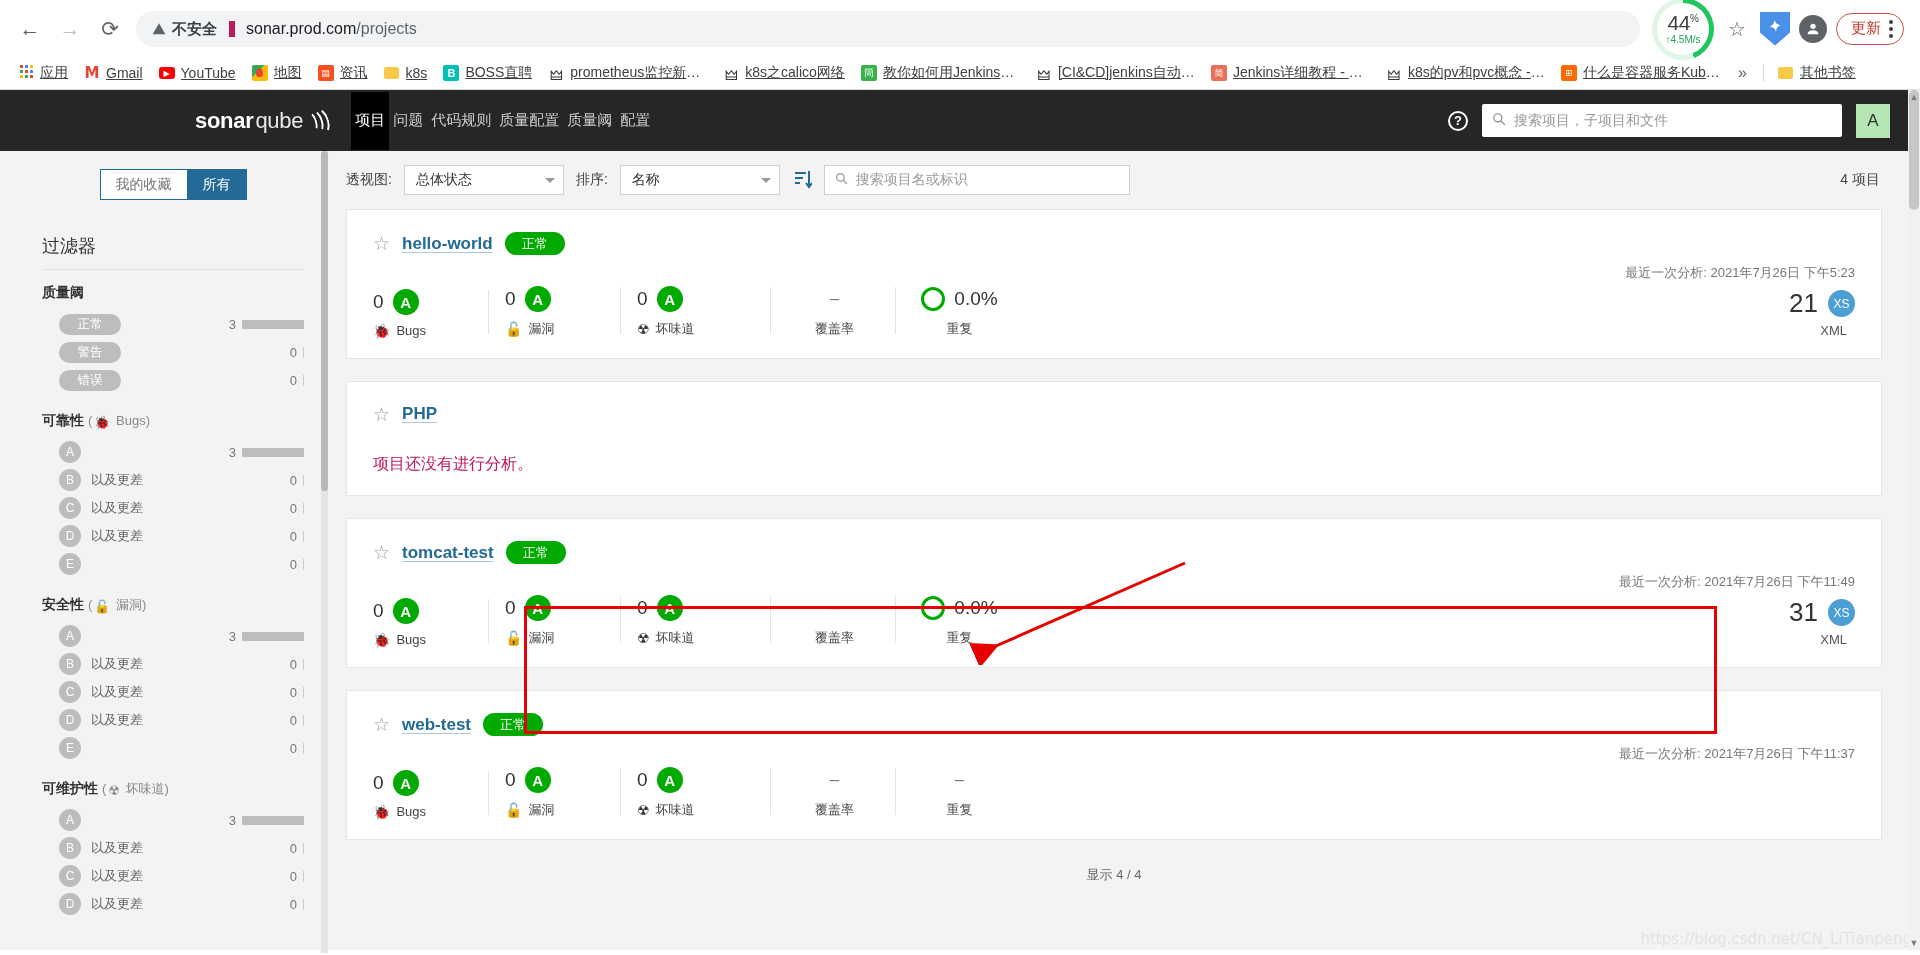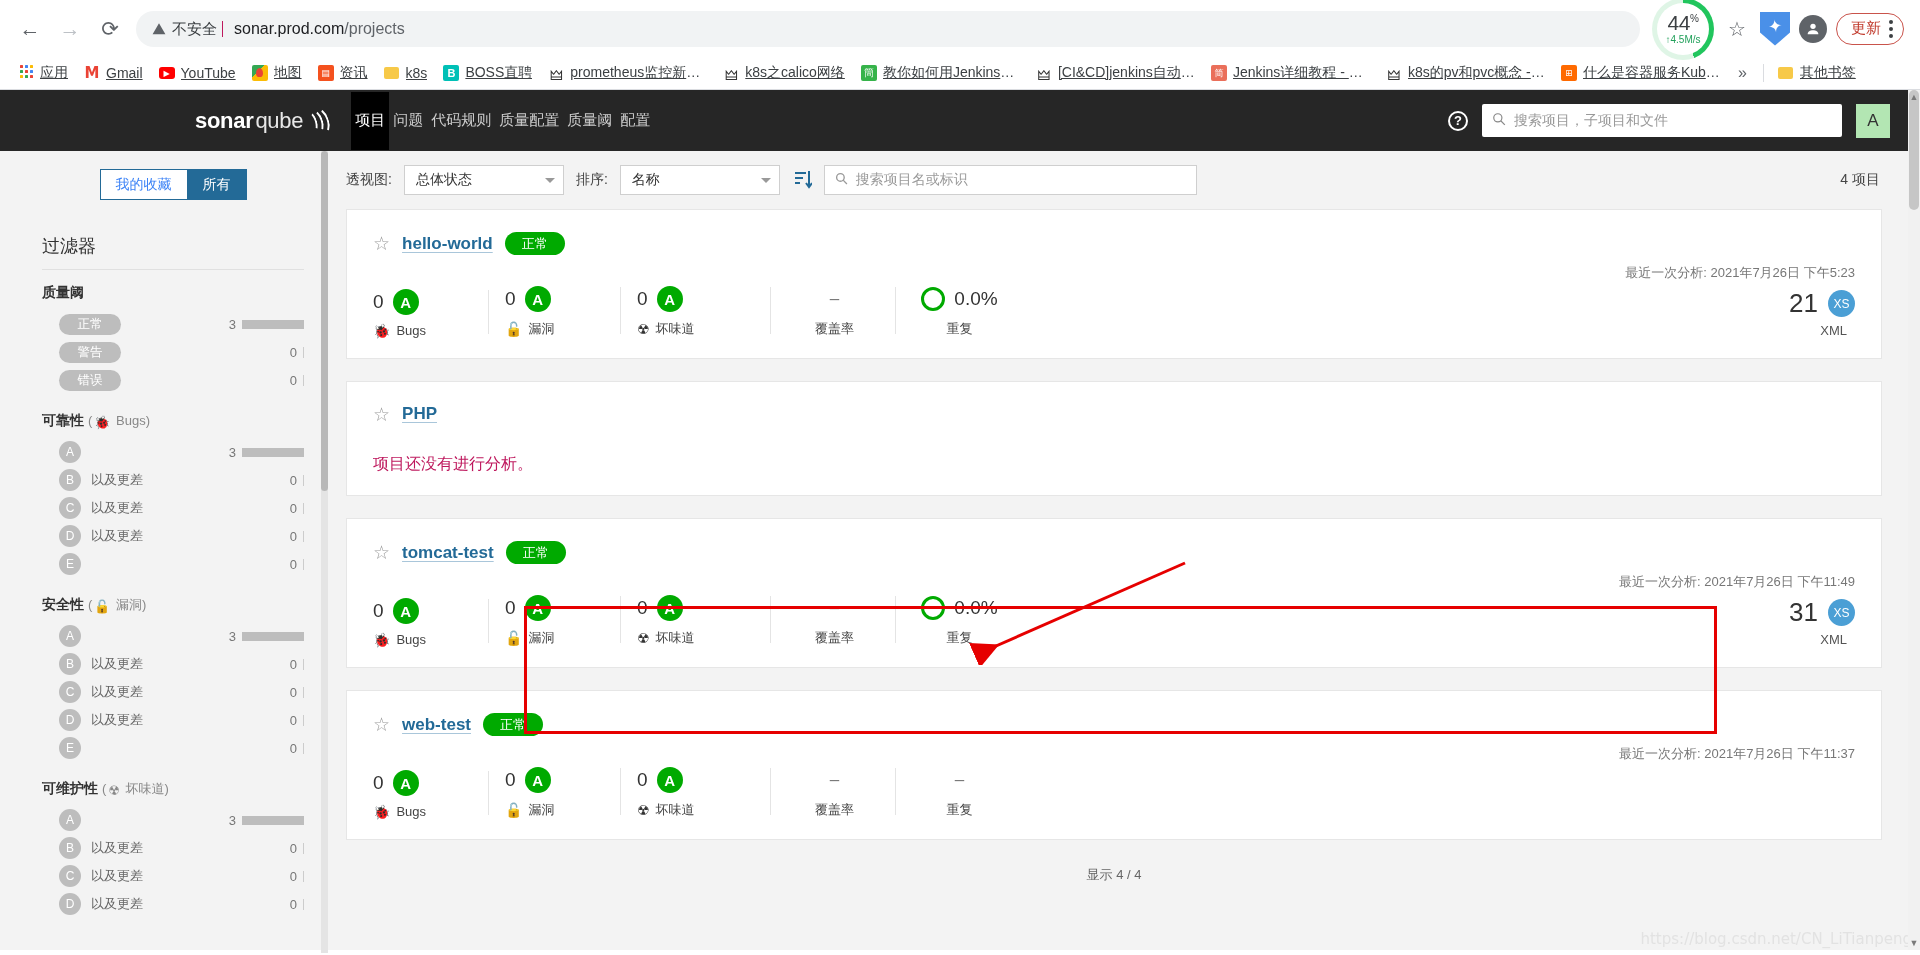--- a/index.html
+++ b/index.html
@@ -36,24 +36,25 @@
     display: flex;
     align-items: center;
     padding: 0 16px;
     margin: 0 8px 0 6px;
     min-width: 0;
     position: relative;
   }
   .omnibox .warn-icon { font-size: 14px; color: #5f6368; margin-right: 6px; display:flex; }
   .omnibox .notsecure {
     font-size: 15px; color: #3c4043; white-space: nowrap;
-    padding-right: 5px;
-    border-right: 1px solid #be185d;
+    padding-right: 12px;
+    border-right: 6px solid #be185d;
     margin-right: 11px;
     line-height: 16px;
+    font-weight: bold;
   }
   .omnibox .url { font-size: 16px; color: #202124; white-space: nowrap; }
   .omnibox .url .path { color: #5f6368; }
 
   .dl-meter {
     width: 62px; height: 62px; flex: 0 0 auto;
     position: relative;
     margin: 0 4px;
     display:flex; align-items:center; justify-content:center;
   }
@@ -215,21 +216,21 @@
     overflow: hidden;
   }
   .fav-toggle { display: flex; justify-content: center; margin-bottom: 34px; }
   .fav-toggle div {
     height: 31px; padding: 0 15px;
     display: flex; align-items: center;
     font-size: 14px;
     border: 1px solid #236a97;
     cursor: pointer;
   }
-  .fav-toggle .off { color: #3b82f6; background: #fff; border-right: none; }
+  .fav-toggle .off { color: #737373; background: #fff; border-right: none; }
   .fav-toggle .on { color: #fff; background: #236a97; }
   .filters-title { font-size: 18px; color: #333; padding-bottom: 11px; }
   .hr { height: 1px; background: #e0e0e0; margin-bottom: 14px;}
   .facet { margin-bottom: 18px; }
   .facet-h { font-size: 14px; font-weight: bold; color: #333; margin-bottom: 8px; }
   .facet-h .sub { font-weight: normal; color: #888; font-size: 13px; }
   .facet-h .gico { display:inline-block; vertical-align: -2px; margin: 0 2px;}
   .frow {
     display: flex; align-items: center;
     height: 28px;
@@ -284,21 +285,21 @@
     padding: 0 8px 0 11px;
     font-size: 14px; color: #333;
   }
   .select .caret {
     margin-left: auto; width:0;height:0;
     border-left: 5px solid transparent; border-right: 5px solid transparent;
     border-top: 5px solid #999;
   }
   .sort-ico { display:flex; align-items:center; gap:1px; color:#236a97; font-size: 20px; }
   .proj-search {
-    width: 373px; height: 30px;
+    width: 306px; height: 30px;
     background: #fff; border: 1px solid #cfcfcf;
     display: flex; align-items: center; gap: 8px;
     padding: 0 10px;
     font-size: 14px; color: #9a9a9a;
   }
   .proj-count { margin-left: auto; font-size: 14px; color: #444; padding-right: 2px;}
 
   .cards { position: relative; }
   .card {
     background: #fff;

